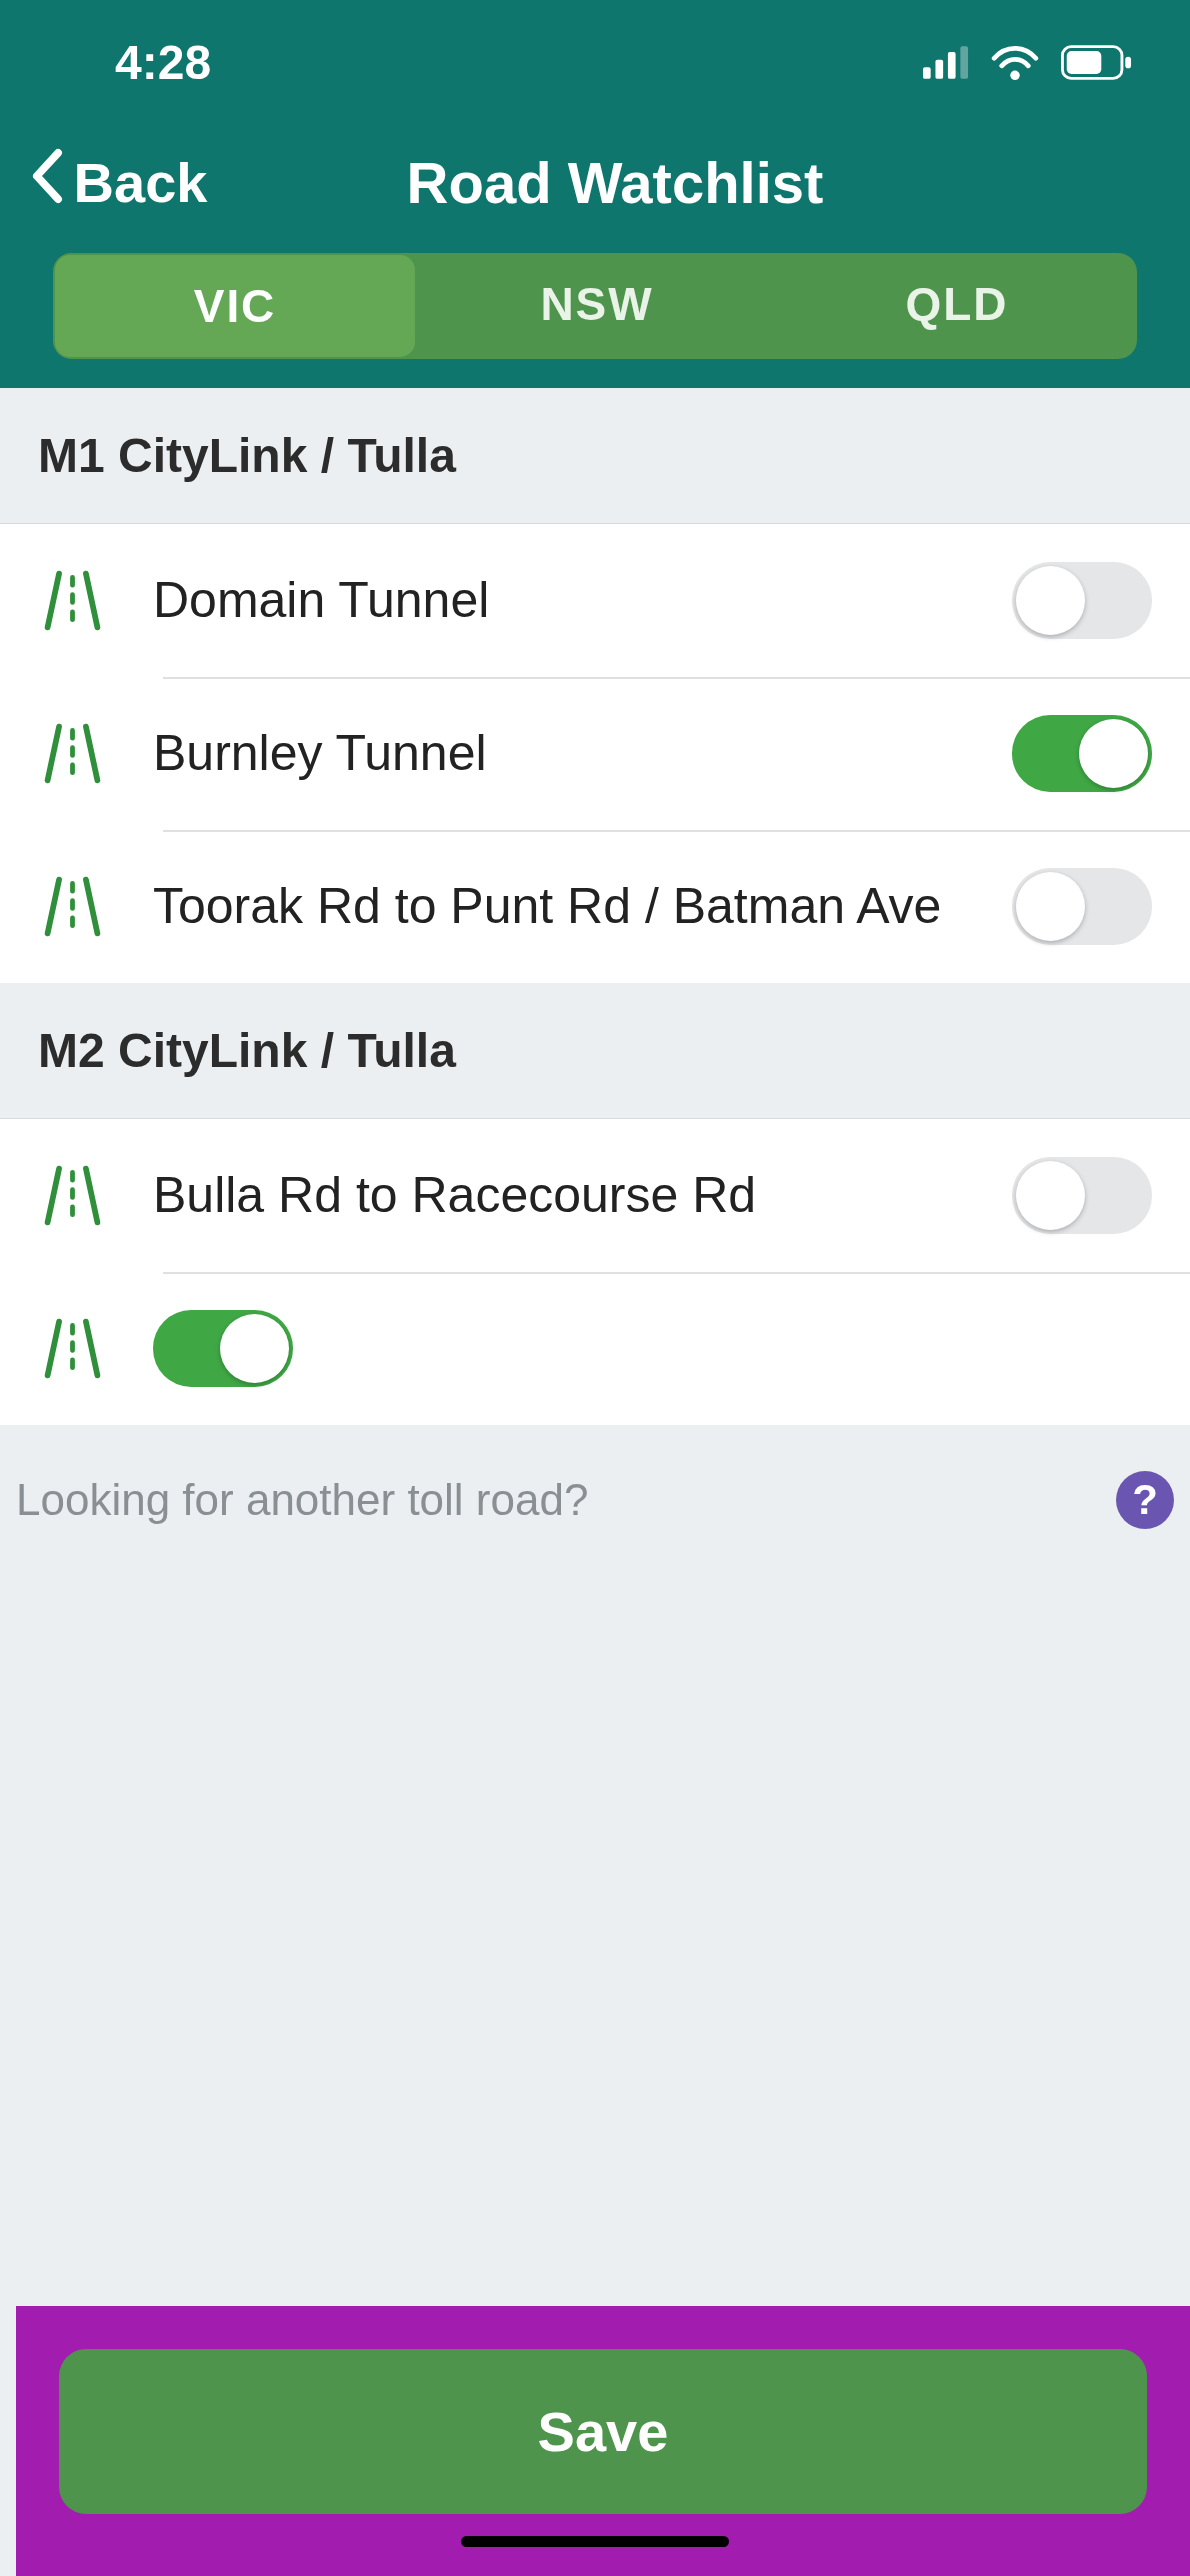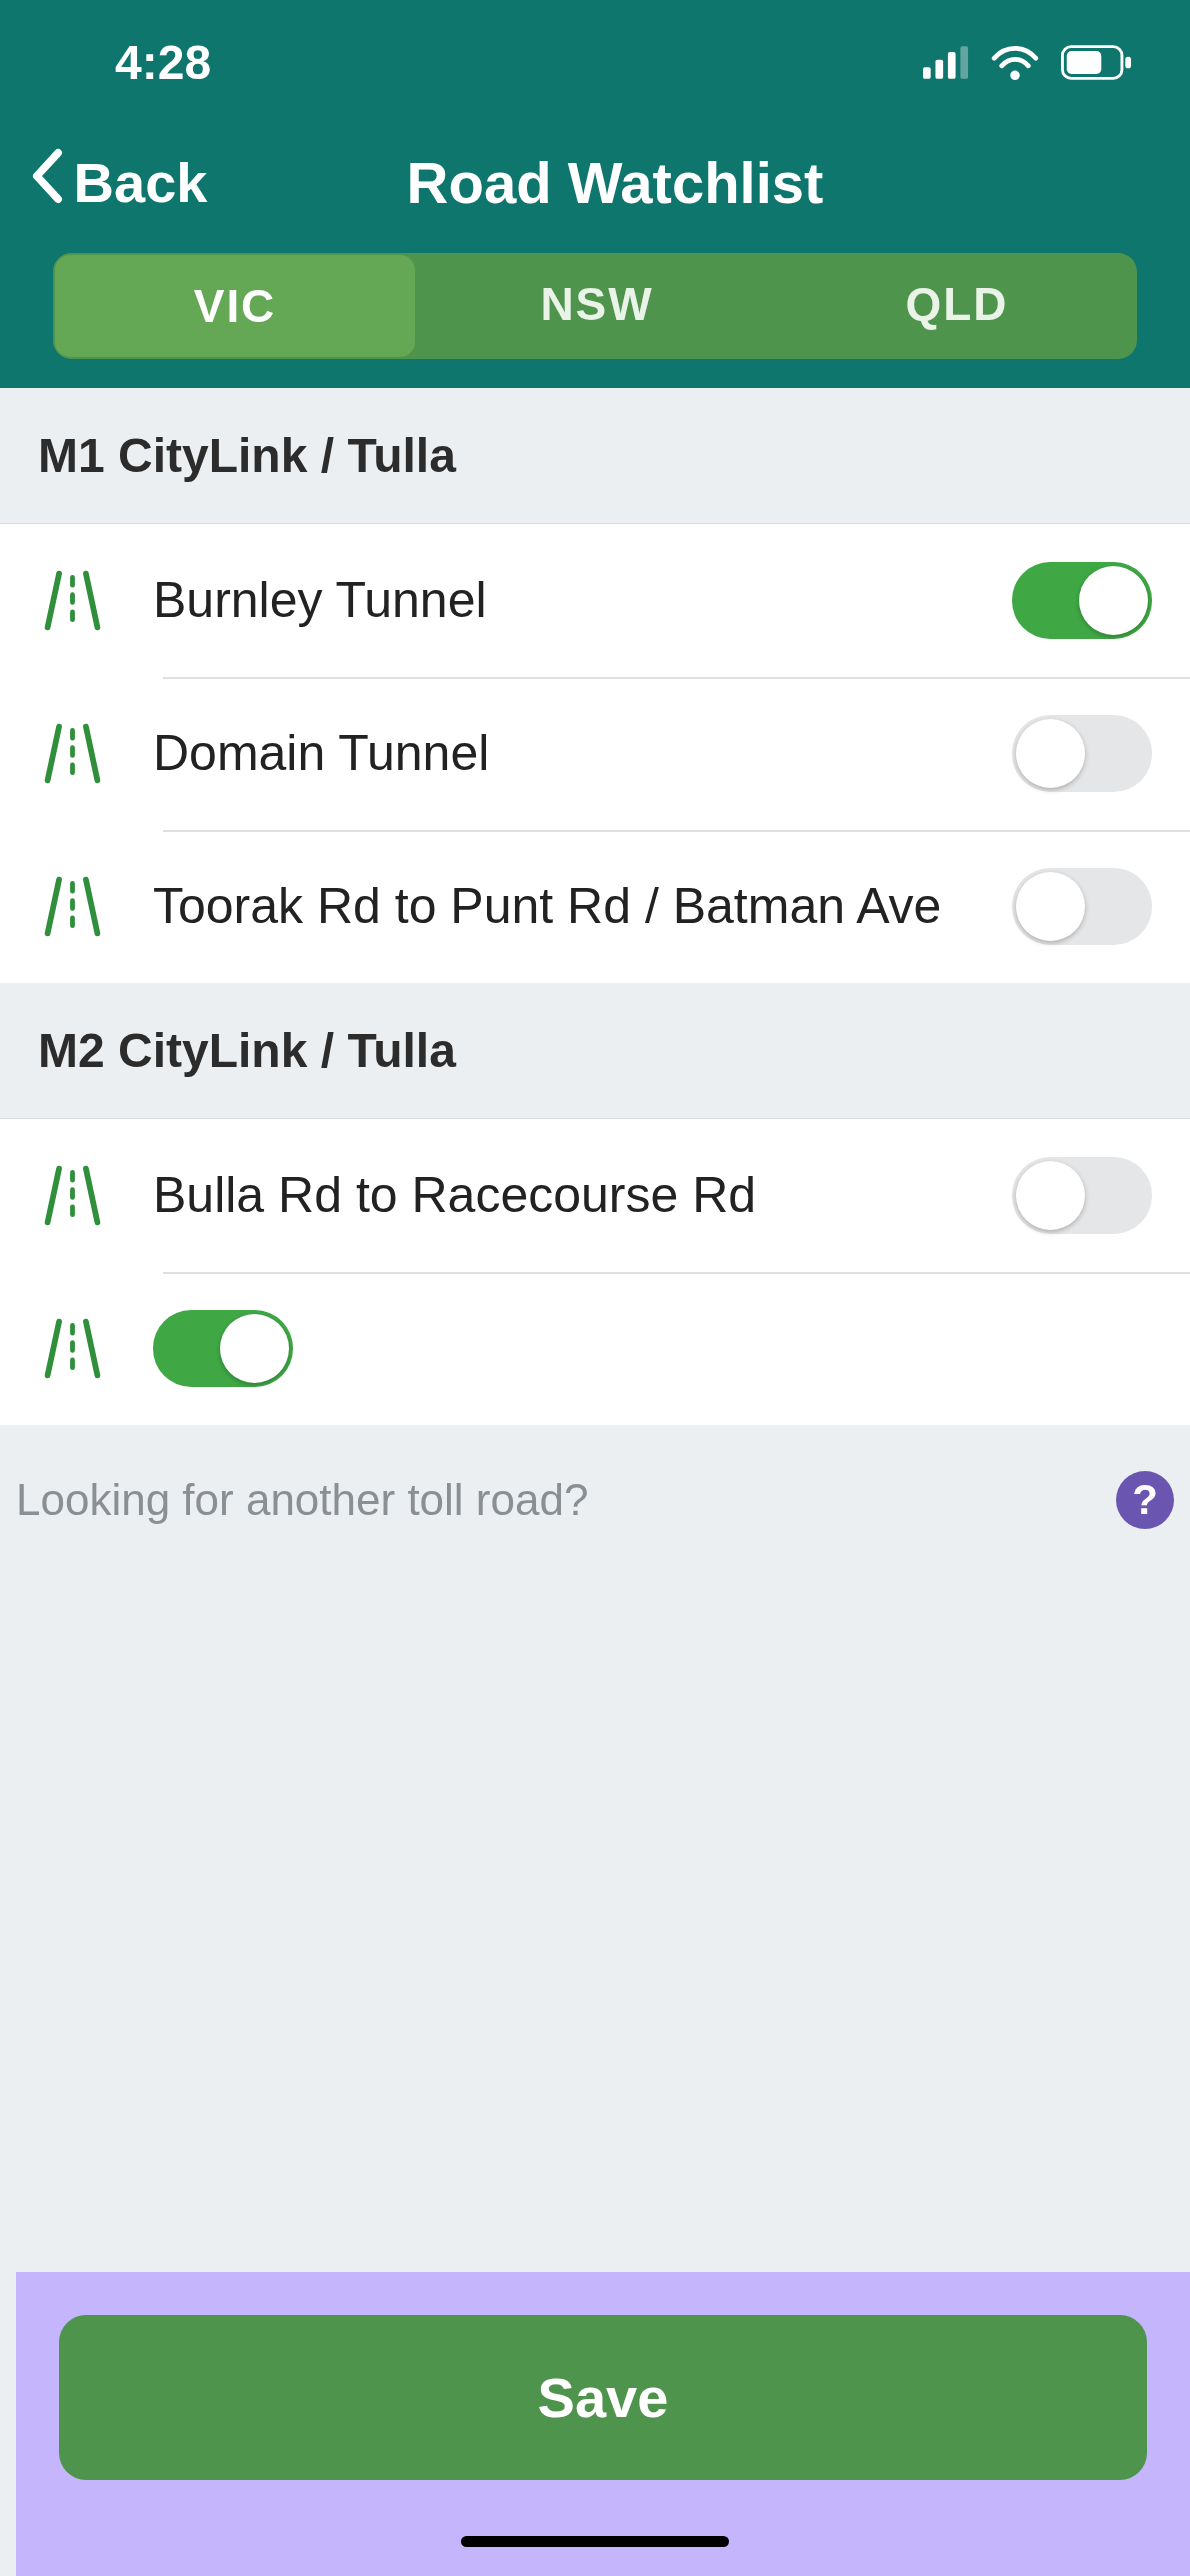--- a/index.html
+++ b/index.html
@@ -30,21 +30,21 @@
   .row .road-icon { width: 69px; height: 69px; flex: none; }
   .row-label { flex: 1; font-size: 50px; color: #222; line-height: 1.25; }
   .toggle { width: 140px; height: 77px; border-radius: 38px; position: relative; flex: none; background: #e5e6e8; transition: .2s; }
   .toggle::after { content: ""; position: absolute; width: 69px; height: 69px; border-radius: 50%; top: 3.8px; left: 3.8px; background: #fff; box-shadow: 0 1.9px 4.8px rgba(0,0,0,.25); transition: .2s; }
   .toggle.on { background: #3fa845; }
   .toggle.on::after { left: 67px; }
 
   .footer-note { display: flex; align-items: center; justify-content: space-between; padding: 46px 16px; color: #8a8f94; font-size: 44px; }
   .help-badge { width: 58px; height: 58px; border-radius: 50%; background: #6a56b0; color: #fff; display: flex; align-items: center; justify-content: center; font-size: 42px; font-weight: 700; }
 
-  .bottom-bar { position: absolute; left: 16px; right: 0; bottom: 0; background: #c4b5fd; padding: 43px 43px 96px 43px; }
+  .bottom-bar { position: absolute; left: 16px; right: 0; bottom: 0; background: #a21caf; padding: 43px 43px 62px 43px; }
   .save-btn { width: 100%; background: #4f944c; color: #fff; border-radius: 27px; text-align: center; padding: 50px 0; font-size: 56px; font-weight: 700; }
 
   .home-indicator { position: absolute; bottom: 29px; left: 50%; transform: translateX(-50%); width: 268px; height: 11.5px; background: #000; border-radius: 5.8px; }
 
 </style>
 </head>
 <body>
 
 <div class="screen">
 
@@ -109,37 +109,37 @@
       <svg width="69" height="69" viewBox="0 0 72 72">
           <g stroke="#2f8f3a" stroke-width="6" stroke-linecap="round" fill="none">
             <path d="M22 8 L10 64"></path>
             <path d="M50 8 L62 64"></path>
           </g>
           <g stroke="#2f8f3a" stroke-width="5" stroke-linecap="round" stroke-dasharray="8 10">
             <line x1="36" y1="12" x2="36" y2="62"></line>
           </g>
         </svg>
     </span>
-    <div class="row-label">Burnley Tunnel</div>
-    <div class="toggle on"></div>
+    <div class="row-label">Domain Tunnel</div>
+    <div class="toggle"></div>
   </div>
   <div class="row">
     <span class="road-icon">
       <svg width="69" height="69" viewBox="0 0 72 72">
           <g stroke="#2f8f3a" stroke-width="6" stroke-linecap="round" fill="none">
             <path d="M22 8 L10 64"></path>
             <path d="M50 8 L62 64"></path>
           </g>
           <g stroke="#2f8f3a" stroke-width="5" stroke-linecap="round" stroke-dasharray="8 10">
             <line x1="36" y1="12" x2="36" y2="62"></line>
           </g>
         </svg>
     </span>
-    <div class="row-label">Domain Tunnel</div>
-    <div class="toggle"></div>
+    <div class="row-label">Burnley Tunnel</div>
+    <div class="toggle on"></div>
   </div>
   <div class="row">
     <span class="road-icon">
       <svg width="69" height="69" viewBox="0 0 72 72">
           <g stroke="#2f8f3a" stroke-width="6" stroke-linecap="round" fill="none">
             <path d="M22 8 L10 64"></path>
             <path d="M50 8 L62 64"></path>
           </g>
           <g stroke="#2f8f3a" stroke-width="5" stroke-linecap="round" stroke-dasharray="8 10">
             <line x1="36" y1="12" x2="36" y2="62"></line>

